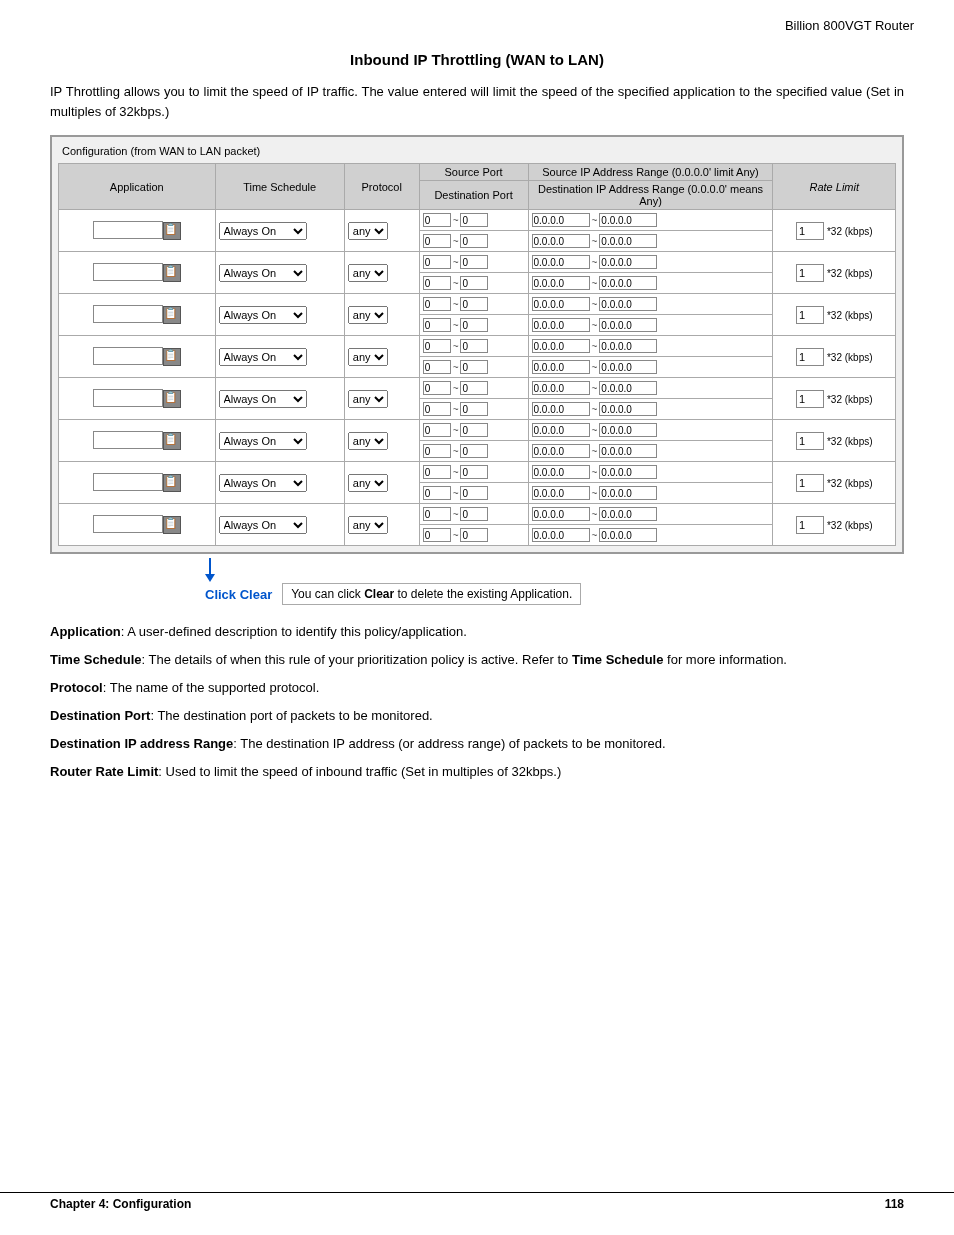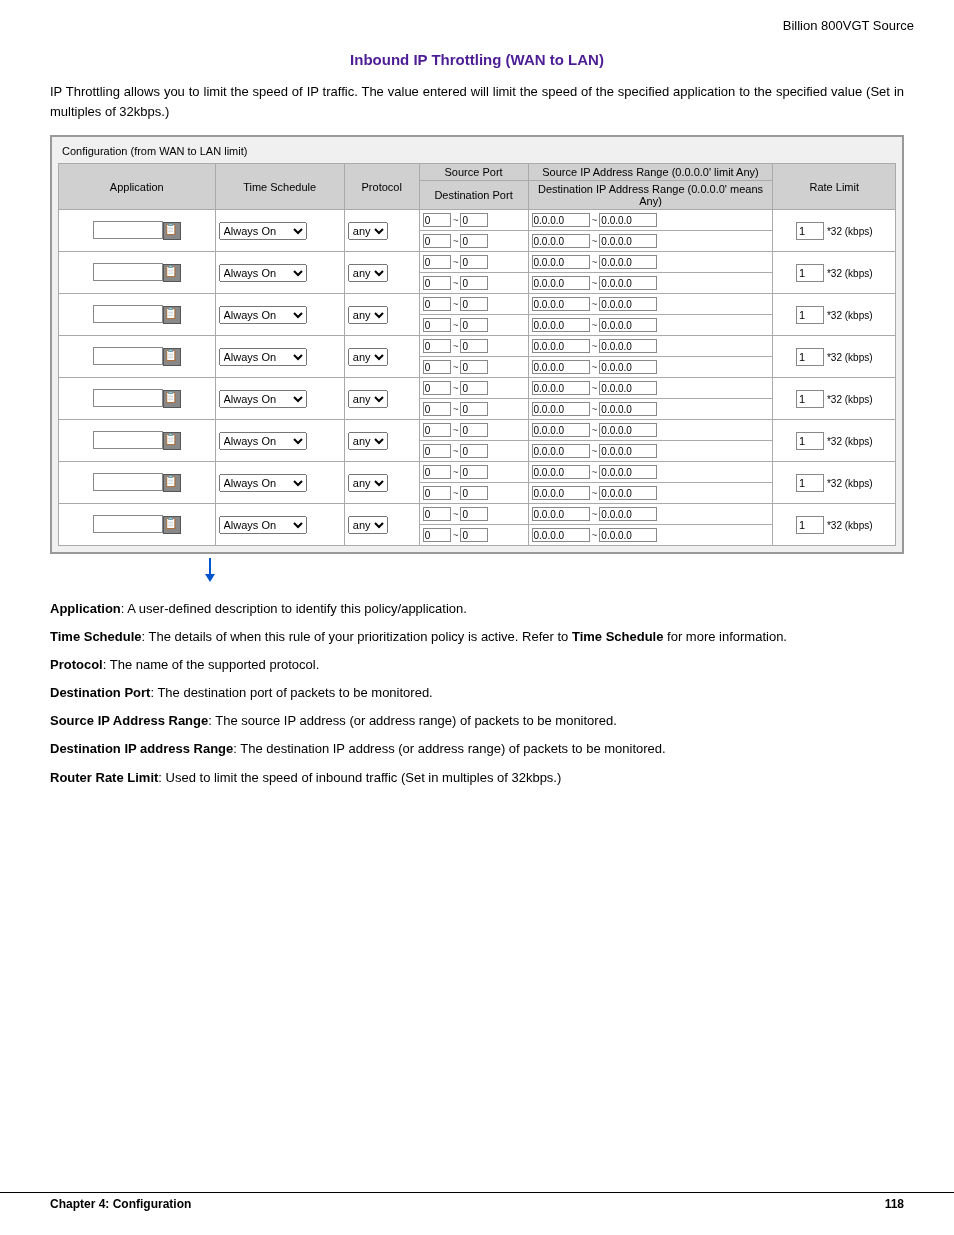--- a/index.html
+++ b/index.html
@@ -15,21 +15,21 @@
     .page-header {
       text-align: right;
       padding: 18px 40px 8px 40px;
       font-size: 13px;
       color: #000;
     }
     .content {
       padding: 10px 50px 40px 50px;
     }
     .page-title {
-      color: #4c1d95;
+      color: #000000;
       font-size: 15px;
       font-weight: bold;
       text-align: center;
       margin-bottom: 14px;
     }
     .intro-text {
       font-size: 13px;
       line-height: 1.5;
       margin-bottom: 14px;
       text-align: justify;
@@ -65,21 +65,21 @@
       background: #d0d0d0;
       font-weight: normal;
       text-align: center;
       font-size: 11px;
     }
     .header-cell-app { width: 115px; }
     .header-cell-time { width: 90px; }
     .header-cell-proto { width: 55px; }
     .header-cell-port { width: 80px; }
     .header-cell-ip { width: 180px; }
-    .header-cell-rate { width: 90px; }
+    .header-cell-rate { width: 90px; font-style: italic; }
     .app-cell { text-align: center; }
     .app-input {
       width: 70px;
       height: 18px;
       border: 1px solid #888;
       background: #fff;
     }
     .app-icon {
       display: inline-block;
       width: 18px;
@@ -194,30 +194,30 @@
       display: flex;
       justify-content: space-between;
       font-size: 12px;
       font-weight: bold;
     }
   </style>
 </head>
 <body>
 
 <div class="page-header">
-  <span>Billion 800VGT Source</span>
+  <span>Billion 800VGT Router</span>
 </div>
 
 <div class="content">
   <div class="page-title">Inbound IP Throttling (WAN to LAN)</div>
 
   <div class="intro-text">IP Throttling allows you to limit the speed of IP traffic. The value entered will limit the speed of the specified application to the specified value (Set in multiples of 32kbps.)</div>
 
   <div class="throttle-box">
-    <div class="config-label">Configuration (from WAN to LAN limit)</div>
+    <div class="config-label">Configuration (from WAN to LAN packet)</div>
 
     <table class="throttle-table">
       <thead>
         <tr>
           <th class="header-cell-app" rowspan="2"><span>Application</span></th>
           <th class="header-cell-time" rowspan="2"><span>Time Schedule</span></th>
           <th class="header-cell-proto" rowspan="2"><span>Protocol</span></th>
           <th class="header-cell-port"><span>Source Port</span></th>
           <th class="header-cell-ip"><span>Source IP Address Range (0.0.0.0' limit Any)</span></th>
           <th class="header-cell-rate" rowspan="2"><span>Rate Limit</span></th>
@@ -518,28 +518,33 @@
           </tr>
         </tbody>
     </table>
   </div>
 
   <div style="display:flex; flex-direction:column; align-items:flex-start; margin-top:4px;">
     <div class="arrow-container">
       <div class="arrow-line"></div>
       <div class="arrow-head"></div>
     </div>
+    <div style="display:flex; align-items:center; margin-top:1px;">
+      <span class="click-clear-label">Click Clear</span>
+      <div class="clear-note-box">
+        <span>You can click <strong>Clear</strong> to delete the existing Application.</span>
+      </div>
+    </div>
   </div>
 
   <div class="desc-section">
     <p><strong>Application</strong>: A user-defined description to identify this policy/application.</p>
     <p><strong>Time Schedule</strong>: The details of when this rule of your prioritization policy is active. Refer to <strong>Time Schedule</strong> for more information.</p>
     <p><strong>Protocol</strong>: The name of the supported protocol.</p>
     <p><strong>Destination Port</strong>: The destination port of packets to be monitored.</p>
-    <p><strong>Source IP Address Range</strong>: The source IP address (or address range) of packets to be monitored.</p>
     <p><strong>Destination IP address Range</strong>: The destination IP address (or address range) of packets to be monitored.</p>
     <p><strong>Router Rate Limit</strong>: Used to limit the speed of inbound traffic (Set in multiples of 32kbps.)</p>
   </div>
 </div>
 
 <div class="page-footer">
   <span>Chapter 4: Configuration</span>
   <span>118</span>
 </div>
 

